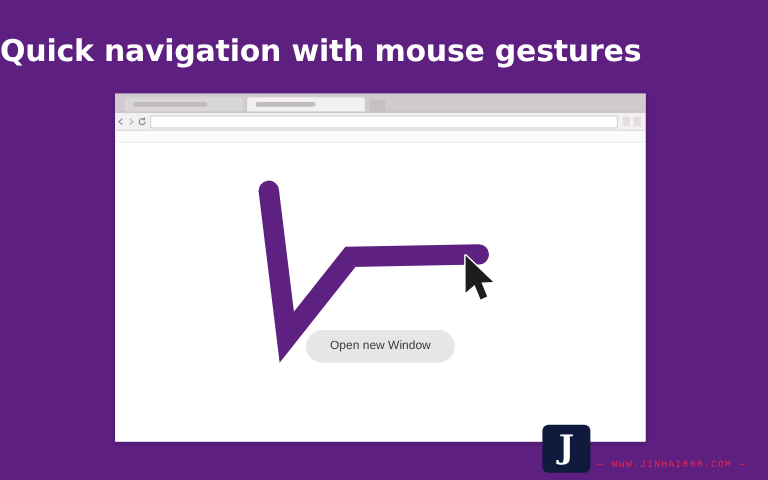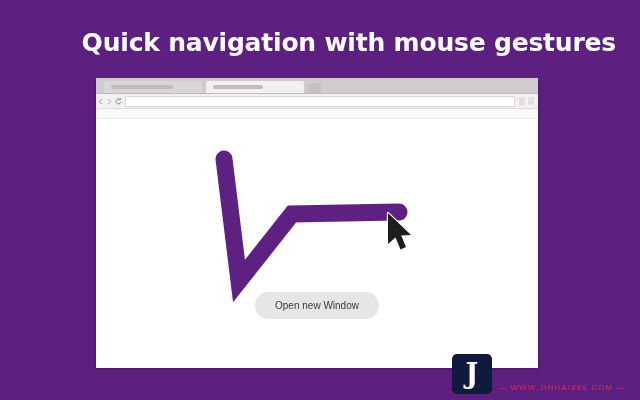--- a/index.html
+++ b/index.html
@@ -23,21 +23,21 @@
     background: #5d2080;
     overflow: hidden;
   }
 
   
   .headline {
     position: absolute;
     left: 0;
     top: 28px;
     width: 616px;
-    text-align: right;
+    text-align: left;
     color: #ffffff;
     font-size: 25px;
     font-weight: bold;
     letter-spacing: -0.2px;
     font-family: "DejaVu Sans", "Liberation Sans", sans-serif;
     white-space: nowrap;
   }
 
   
   .browser-window {
@@ -166,21 +166,20 @@
     top: 156px;
     padding: 8px 20px;
     background: #e7e6e7;
     color: #3a3a3a;
     font-size: 10px;
     border: none;
     border-radius: 16px;
     font-family: "Liberation Sans", sans-serif;
     white-space: nowrap;
     cursor: pointer;
-    margin-top: 17px;
   }
 
   
   .watermark {
     position: absolute;
     left: 452px;
     top: 352px;
     width: 186px;
     height: 46px;
   }
@@ -211,21 +210,21 @@
     white-space: nowrap;
   }
   .wm-url {
     position: absolute;
     left: 46px;
     top: 31px;
     font-size: 8px;
     letter-spacing: 1.1px;
     color: #e8274f;
     white-space: nowrap;
-    font-family: Liberation Sans, sans-serif;
+    font-family: Liberation Mono, monospace;
   }
 </style>
 </head>
 <body>
 
 <div id="stage" style="background: rgb(93, 32, 128);">
 
   <div class="headline">Quick navigation with mouse gestures</div>
 
   <div class="browser-window">

